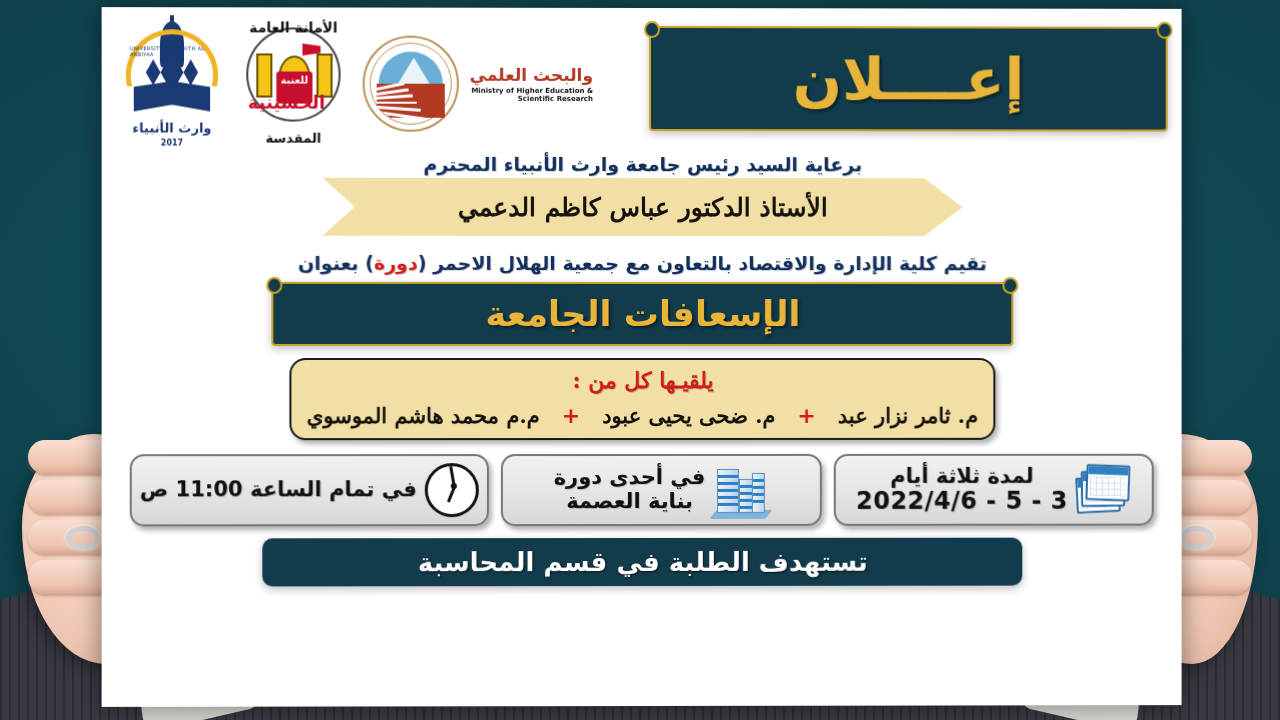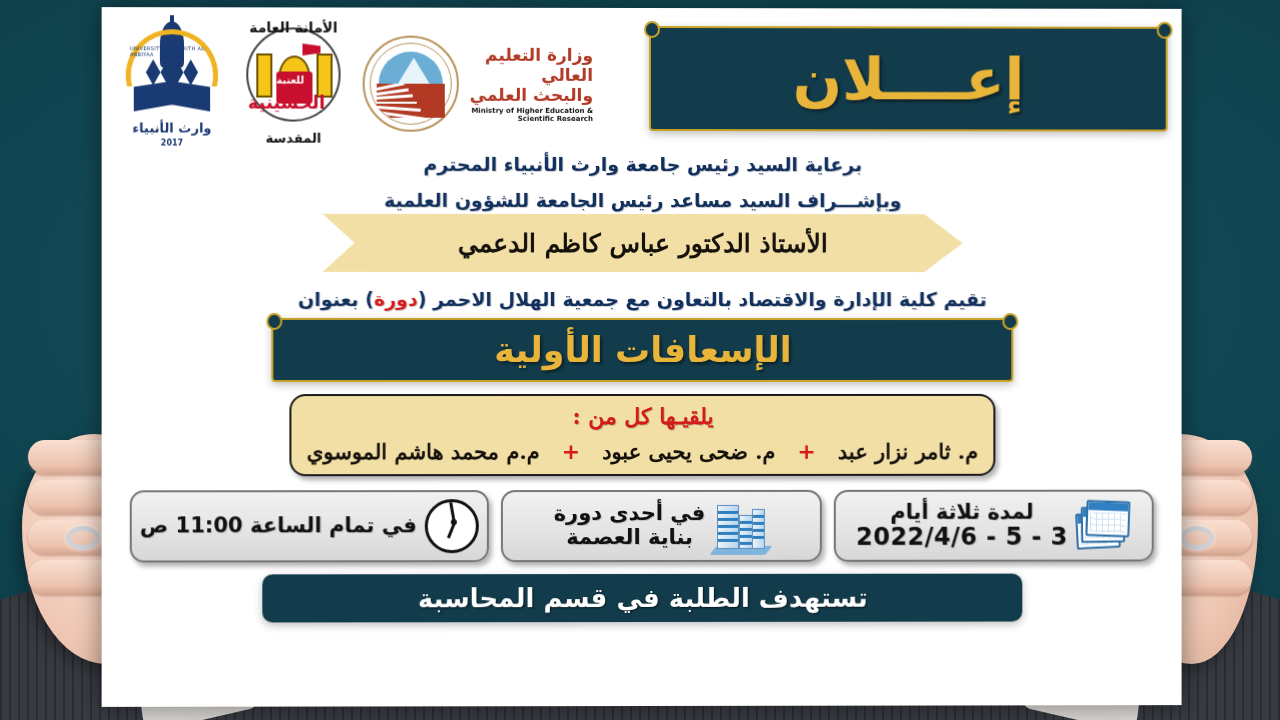--- a/index.html
+++ b/index.html
@@ -149,21 +149,21 @@
     color: #111; font-size: 13px; font-weight: bold;
   }
   .ls-dome {
     position: absolute; left: 40px; top: 36px; width: 32px; height: 44px;
     background: #f5c518; border: 2px solid #6b5300;
     border-radius: 50% 50% 16% 16%;
   }
   .ls-mid {
     position: absolute; left: 38px; top: 52px; width: 36px; height: 32px;
     background: #c8102e; color: #fff; font-size: 10px; font-weight: bold;
-    text-align: left; line-height: 18px; border-radius: 3px;
+    text-align: center; line-height: 18px; border-radius: 3px;
   }
   .ls-min { position: absolute; top: 34px; width: 16px; height: 44px; background: #f5c518;
             border: 2px solid #6b5300; }
   .ls-min.l { left: 18px; } .ls-min.r { left: 78px; }
   .ls-base {
     position: absolute; left: 8px; top: 72px; width: 80px; height: 26px;
     color: #c8102e; font-size: 18px; font-weight: bold; text-align: center;
   }
   .ls-flag {
     position: absolute; left: 64px; top: 24px; width: 18px; height: 12px;
@@ -401,41 +401,39 @@
               <div class="lm-ray" style="left: 0px; top: 4px; width: 28px; transform: rotate(-12deg);"></div>
               <div class="lm-ray" style="left: 0px; top: 8.5px; width: 32px; transform: rotate(-8deg);"></div>
               <div class="lm-ray" style="left: 0px; top: 13px; width: 36px; transform: rotate(-4deg);"></div>
               <div class="lm-ray" style="left: 0px; top: 17.5px; width: 40px; transform: rotate(0deg);"></div>
               <div class="lm-ray" style="left: 0px; top: 22px; width: 44px; transform: rotate(4deg);"></div>
               <div class="lm-ray" style="left: 0px; top: 26.5px; width: 48px; transform: rotate(8deg);"></div>
               <div class="lm-ray" style="left: 0px; top: 31px; width: 52px; transform: rotate(12deg);"></div>
             </div>
         </div>
         <div class="lm-txt">
-          <div class="lm-ar1">وزارة التعليم العالي</div>
           <div class="lm-ar2">والبحث العلمي</div>
           <div class="lm-en">Ministry of Higher Education &amp; Scientific Research</div>
         </div>
       </div>
     </div>
 
     <div class="ribbon" id="title-banner">إعــــلان</div>
 
     <div class="redline navy-strong">برعاية السيد رئيس جامعة وارث الأنبياء المحترم</div>
 
-    <div class="redline navy-strong" style="margin-top:14px;">وبإشـــراف السيد مساعد رئيس الجامعة للشؤون العلمية</div>
     <div class="plate">
       <span>الأستاذ الدكتور عباس كاظم الدعمي</span>
     </div>
 
     <div class="redline navy-strong" style="margin-top:16px;">
       <span>تقيم كلية الإدارة والاقتصاد بالتعاون مع جمعية الهلال الاحمر (</span><span style="color:#d31b1b">دورة</span><span>) بعنوان</span>
     </div>
 
-    <div class="ribbon" id="course-banner">الإسعافات الأولية</div>
+    <div class="ribbon" id="course-banner">الإسعافات الجامعة</div>
 
     <div id="lecturers">
       <div id="lect-head">يلقيـها كل من :</div>
       <div id="lect-names">
         <div class="lect-name">م. ثامر نزار عبد</div>
         <div class="plus">+</div>
         <div class="lect-name">م. ضحى يحيى عبود</div>
         <div class="plus">+</div>
         <div class="lect-name">م.م محمد هاشم الموسوي</div>
       </div>

